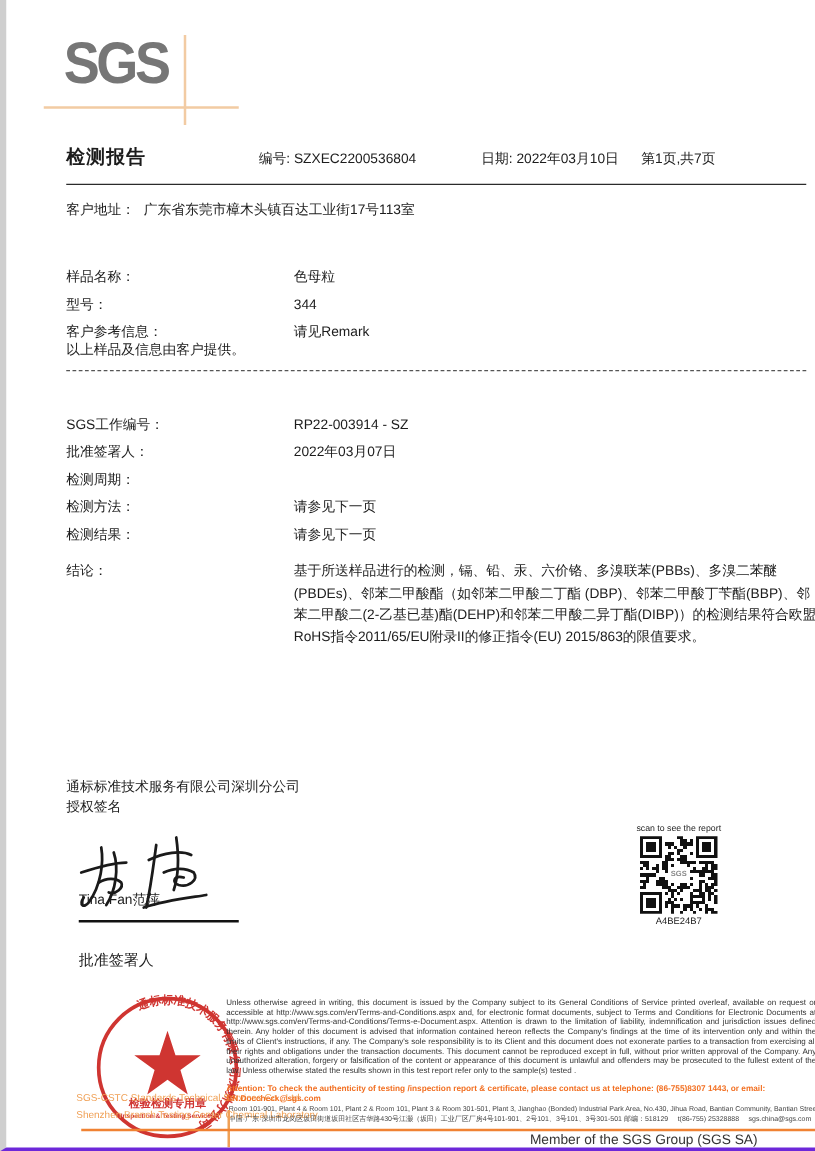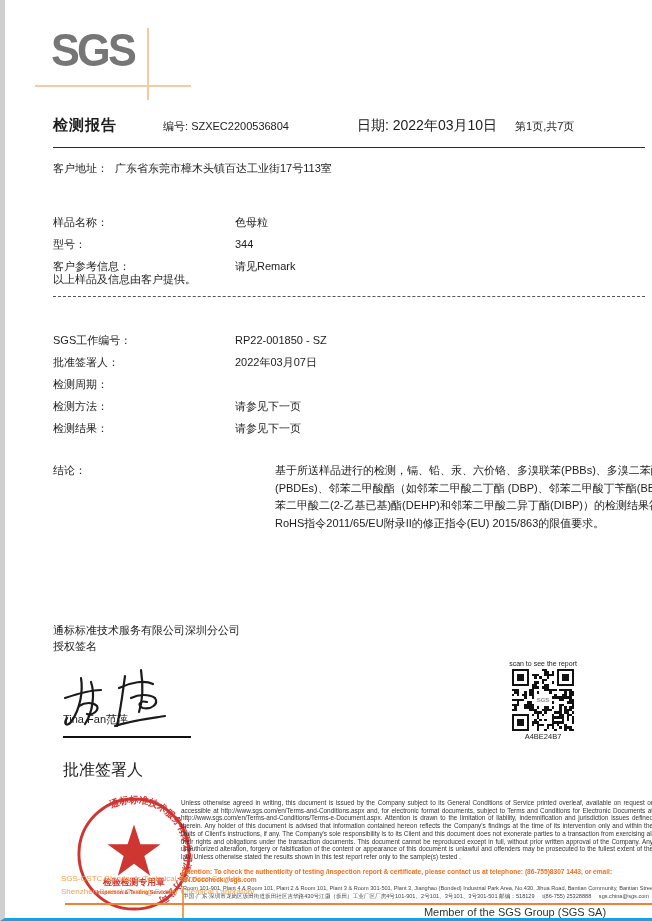--- a/index.html
+++ b/index.html
@@ -1,53 +1,53 @@
 <!DOCTYPE html>
 <html><head>
 <meta charset="utf-8">
 <style>
   html,body{margin:0;padding:0;background:#e9e9e9;}
   .page{
     position:relative;width:652px;height:921px;background:#ffffff;
     font-family:"Liberation Sans","DejaVu Sans",sans-serif;color:#1c1c1c;
     overflow:hidden;border-left:5px solid #cfcfcf;box-sizing:border-box;
-    border-bottom:3px solid #0ea5e9;
+    border-bottom:3px solid #6d28d9;
   }
   
   .logo{position:absolute;left:46px;top:26px;font-size:47px;font-weight:800;
     color:#767676;letter-spacing:-3px;line-height:1;transform:scaleX(.92);transform-origin:left;}
   .logo-hline{position:absolute;left:30px;top:85px;width:156px;height:2px;background:#f2cba3;}
   .logo-vline{position:absolute;left:142px;top:28px;width:2px;height:72px;background:#f2cba3;}
   .title-row{position:absolute;left:48px;top:116px;width:592px;display:flex;align-items:baseline;}
   .report-title{font-size:15px;font-weight:700;letter-spacing:1px;}
-  .report-no{margin-left:46px;font-size:11px;text-align:center;}
-  .report-date{margin-left:68px;font-size:14px;}
+  .report-no{margin-left:90px;font-size:11px;text-align:center;}
+  .report-date{margin-left:52px;font-size:11px;}
   .page-info{margin-left:18px;font-size:11px;}
   .header-rule{position:absolute;left:48px;top:147px;width:592px;height:1px;background:#2b2b2b;}
 
   
   .rows{position:absolute;left:48px;font-size:11px;}
   .row{display:flex;margin-bottom:0;}
   .lbl{flex:0 0 62px;}
   .lbl-wide{flex:0 0 182px;}
   .val{flex:1;}
   .client-rows{top:157px;width:592px;line-height:22px;}
   .sample-rows{top:211px;width:592px;line-height:22px;}
   .note-line{position:absolute;left:48px;top:272px;font-size:11px;}
   .dashed-sep{position:absolute;left:48px;top:296px;width:592px;border-top:1px dashed #555;}
   .sgs-rows{top:329px;width:592px;line-height:22px;}
-  .conclusion-row{position:absolute;left:48px;top:462px;width:600px;display:flex;font-size:11px;line-height:17.5px;gap:40px;}
+  .conclusion-row{position:absolute;left:48px;top:449px;width:600px;display:flex;font-size:11px;line-height:17.5px;}
   .conclusion-row .val{flex:0 0 418px;}
 
   
   .sig-company{position:absolute;left:48px;top:622px;font-size:11px;line-height:16px;}
   .sig-svg{position:absolute;left:52px;top:660px;}
   .sig-line{position:absolute;left:58px;top:736px;width:128px;height:2px;background:#111;}
   .sig-name{position:absolute;left:58px;top:712px;font-size:11px;}
-  .sig-title{position:absolute;left:58px;top:760px;font-size:16px;}
+  .sig-title{position:absolute;left:58px;top:760px;font-size:12px;}
 
   
   .qr-wrap{position:absolute;left:492px;top:660px;width:92px;text-align:center;}
   .qr-caption{font-size:7px;color:#222;}
   .qr-box{position:relative;width:62px;height:62px;margin:2px auto 0;}
   .qr-code-text{font-size:7.5px;color:#222;margin-top:1px;}
   .qr-center{position:absolute;left:50%;top:50%;transform:translate(-50%,-50%);
     background:#fff;font-size:6px;font-weight:700;color:#888;padding:0 1px;letter-spacing:0;}
 
   
@@ -101,21 +101,21 @@
       <span class="lbl-wide">客户参考信息：</span>
       <span class="val">请见Remark</span>
     </div>
   </div>
   <div class="note-line">以上样品及信息由客户提供。</div>
   <div class="dashed-sep"></div>
 
   <div class="rows sgs-rows">
     <div class="row">
       <span class="lbl-wide">SGS工作编号：</span>
-      <span class="val">RP22-001850 - SZ</span>
+      <span class="val">RP22-003914 - SZ</span>
     </div>
     <div class="row">
       <span class="lbl-wide">批准签署人：</span>
       <span class="val">2022年03月07日</span>
     </div>
     <div class="row">
       <span class="lbl-wide">检测周期：</span>
     </div>
     <div class="row">
       <span class="lbl-wide">检测方法：</span>

